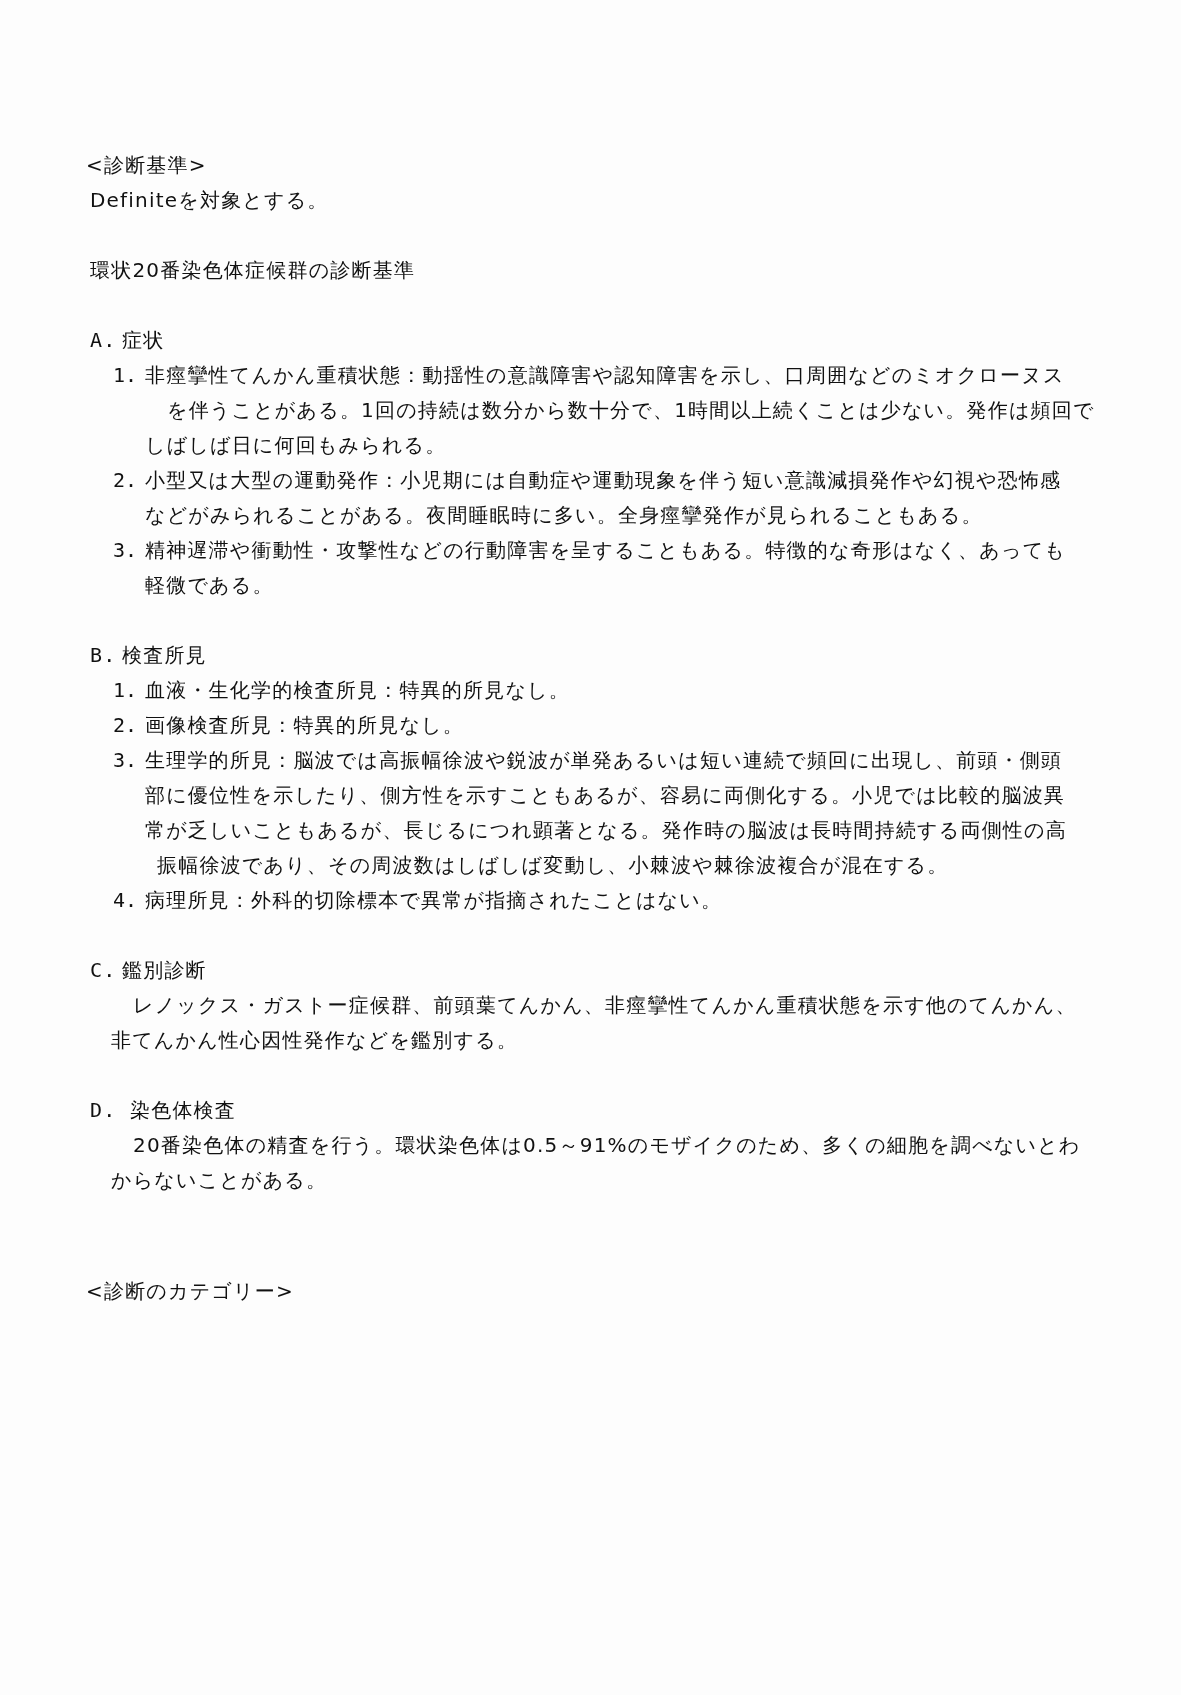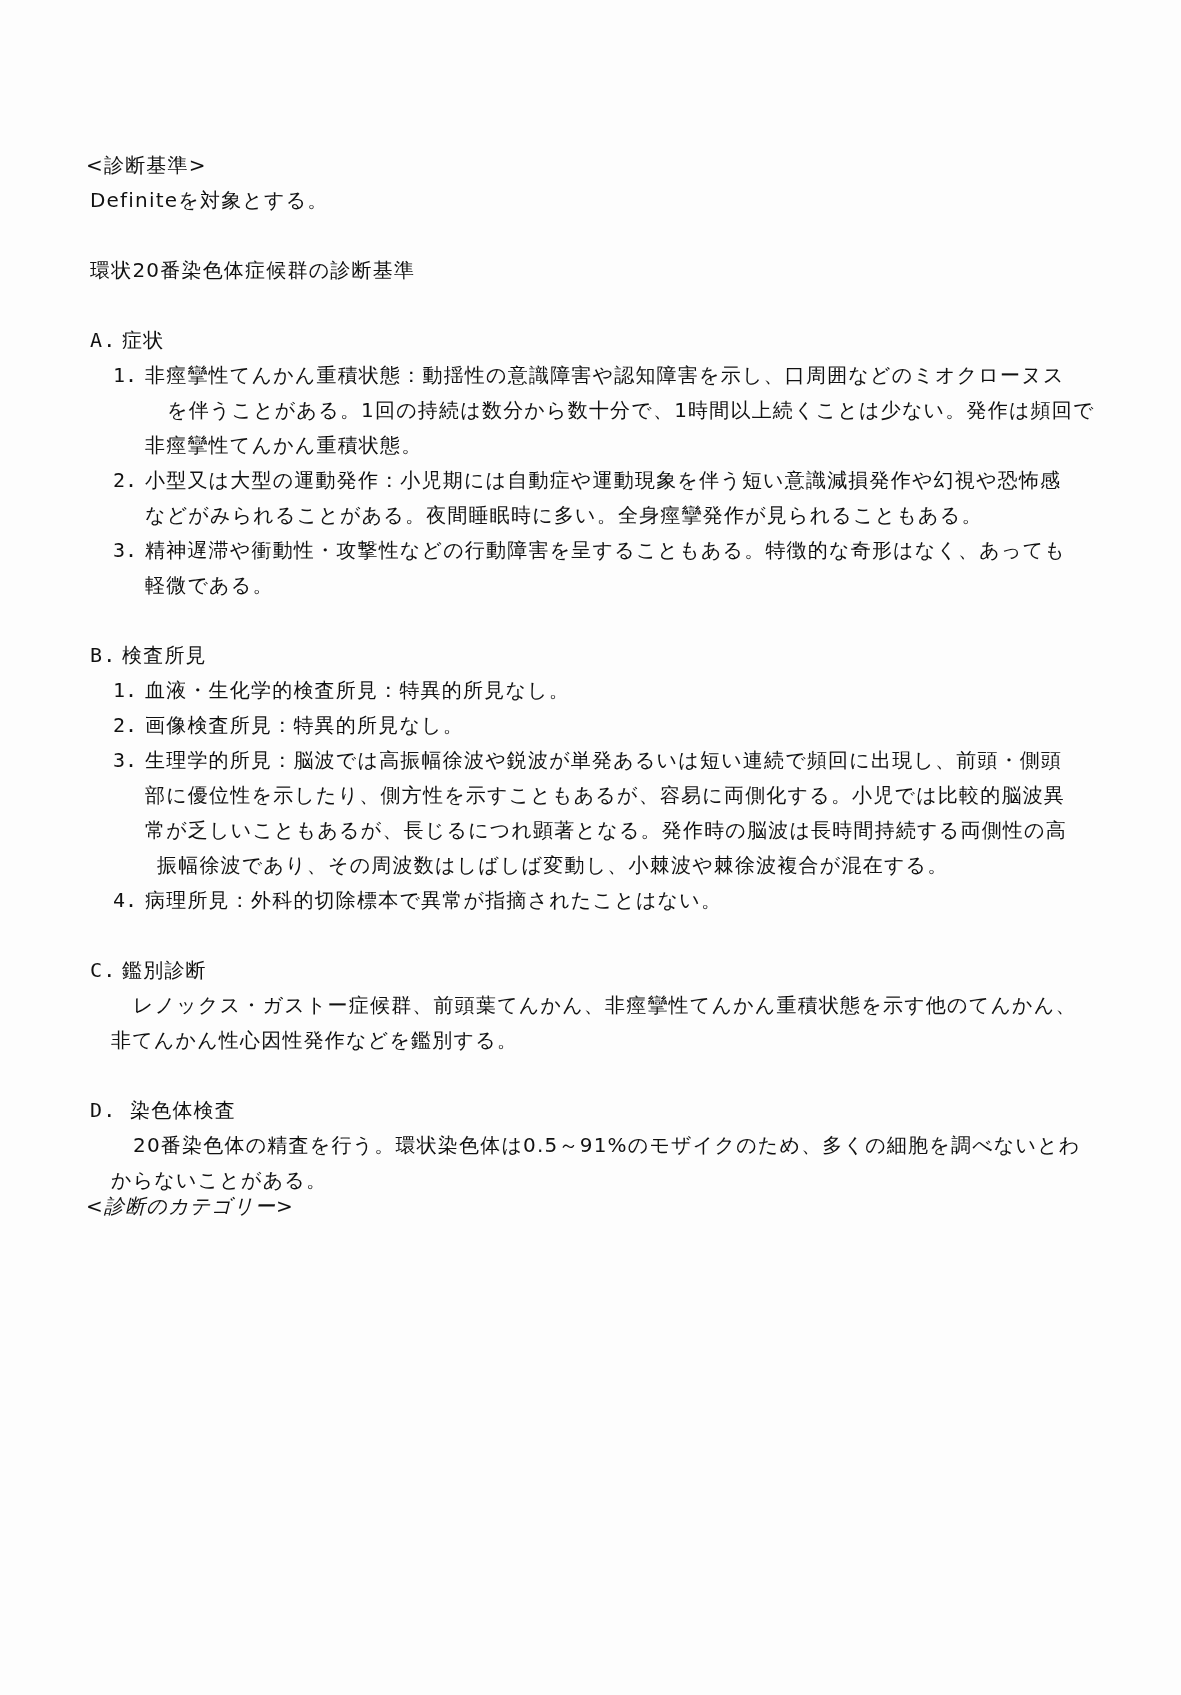--- a/index.html
+++ b/index.html
@@ -44,21 +44,21 @@
   <div class="line" style="left:90px; top:258px;">環状20番染色体症候群の診断基準</div>
 
   <div>
     <div class="line mono" style="left:90px; top:328px;">A.</div>
     <div class="line" style="left:122px; top:328px;">症状</div>
 
     <div>
       <div class="num mono" style="left:113px; top:363px;">1.</div>
       <div class="line" style="left:145px; top:363px;">非痙攣性てんかん重積状態：動揺性の意識障害や認知障害を示し、口周囲などのミオクローヌス</div>
       <div class="line" style="left:145px; top:398px;margin-left:22px;">を伴うことがある。1回の持続は数分から数十分で、1時間以上続くことは少ない。発作は頻回で</div>
-      <div class="line" style="left:145px; top:433px;">非痙攣性てんかん重積状態。</div>
+      <div class="line" style="left:145px; top:433px;">しばしば日に何回もみられる。</div>
     </div>
 
     <div>
       <div class="num mono" style="left:113px; top:468px;">2.</div>
       <div class="line" style="left:145px; top:468px;">小型又は大型の運動発作：小児期には自動症や運動現象を伴う短い意識減損発作や幻視や恐怖感</div>
       <div class="line" style="left:145px; top:503px;">などがみられることがある。夜間睡眠時に多い。全身痙攣発作が見られることもある。</div>
     </div>
 
     <div>
       <div class="num mono" style="left:113px; top:538px;">3.</div>
@@ -102,15 +102,15 @@
     <div class="line" style="left:111px; top:1028px;">非てんかん性心因性発作などを鑑別する。</div>
   </div>
 
   <div>
     <div class="line mono" style="left:90px; top:1098px;">D.</div>
     <div class="line" style="left:130px; top:1098px;">染色体検査</div>
     <div class="line" style="left:133px; top:1133px;">20番染色体の精査を行う。環状染色体は0.5～91%のモザイクのため、多くの細胞を調べないとわ</div>
     <div class="line" style="left:111px; top:1168px;">からないことがある。</div>
   </div>
 
-  <div class="line" style="left:86px; top:1194px;font-style:italic;">&lt;診断のカテゴリー&gt;</div>
+  <div class="line" style="left:86px; top:1279px;">&lt;診断のカテゴリー&gt;</div>
 
 </div>
 
 </body></html>

